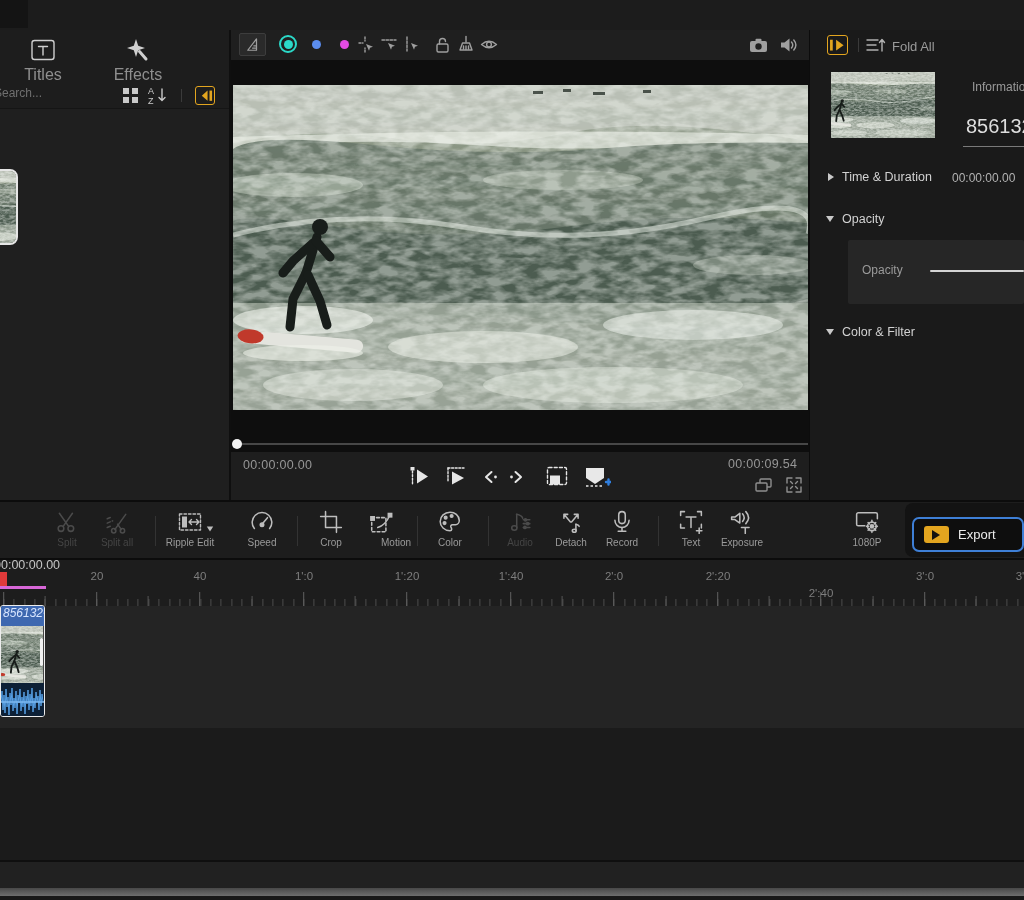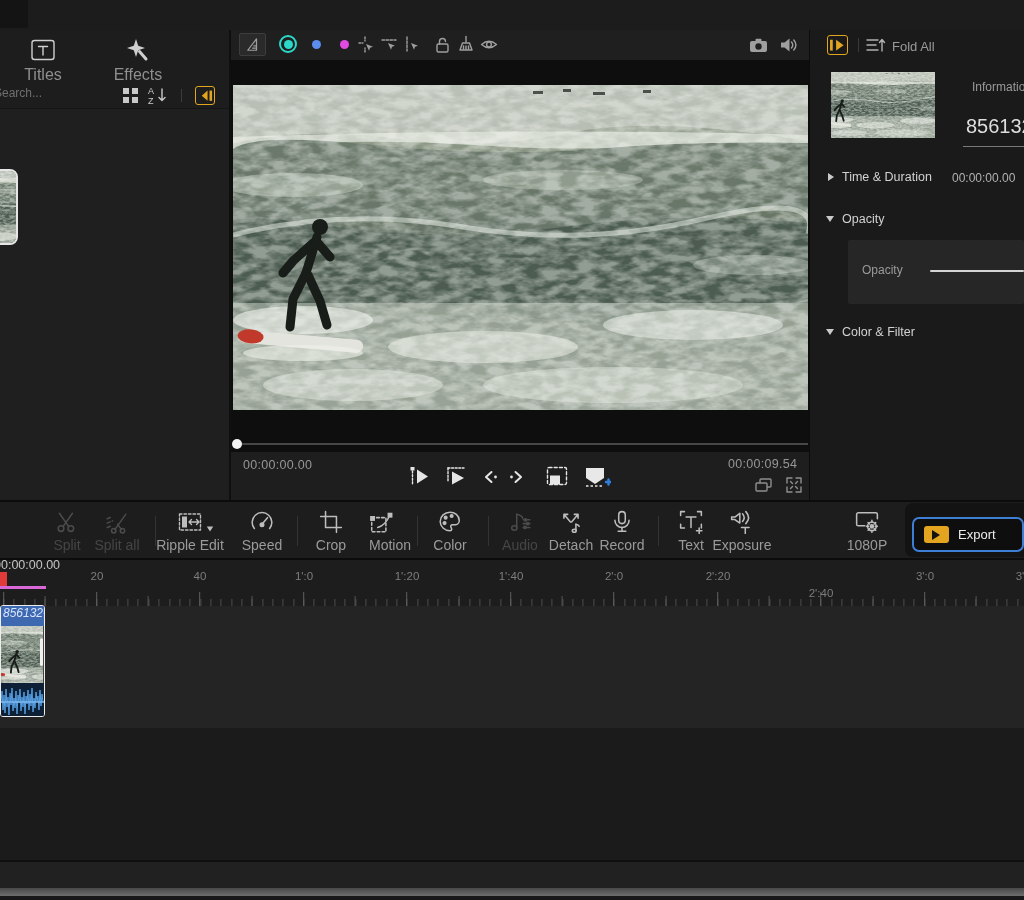--- a/index.html
+++ b/index.html
@@ -51,21 +51,21 @@
   .tri-down{border-top:6px solid #c9c9c9;border-left:4.5px solid transparent;border-right:4.5px solid transparent;}
 
   
   .ybox{border:1.5px solid #E3A51F;border-radius:3px;display:flex;align-items:center;justify-content:center;}
 
   
   .toolbar{left:0;top:500px;width:1024px;height:60px;background:#1d1d1d;
       border-top:2px solid #0c0c0c;border-bottom:2px solid #0c0c0c;}
   .tb-item{position:absolute;top:8px;width:60px;text-align:center;color:#bdbdbd;cursor:default;}
   .tb-item .tb-ic{margin:0 auto;width:24px;height:24px;}
-  .tb-item .tb-lab{display:block;margin-top:3px;font-size:14px;color:#9a9a9a;white-space:nowrap;}
+  .tb-item .tb-lab{display:block;margin-top:3px;font-size:10px;color:#9a9a9a;white-space:nowrap;}
   .tb-item.dis{color:#4b4b4b;}
   .tb-item.dis .tb-lab{color:#454545;}
   .tb-sep{position:absolute;top:14px;width:1px;height:30px;background:#333;}
   .export-shell{position:absolute;left:905px;top:1px;width:119px;height:54px;background:#131313;border-radius:8px 0 0 8px;}
   .export-btn{position:absolute;left:7px;top:14px;width:112px;height:35px;border:2px solid #3E7FD6;border-radius:7px;
       background:#0e0e0e;display:flex;align-items:center;gap:9px;padding-left:10px;}
   .export-ic{width:25px;height:17px;background:#E3A51F;border-radius:3px;position:relative;}
   .export-ic:before{content:"";position:absolute;left:8px;top:3.5px;border-left:8px solid #141210;
       border-top:5px solid transparent;border-bottom:5px solid transparent;}
   .export-lab{font-size:13px;color:#ececec;}

